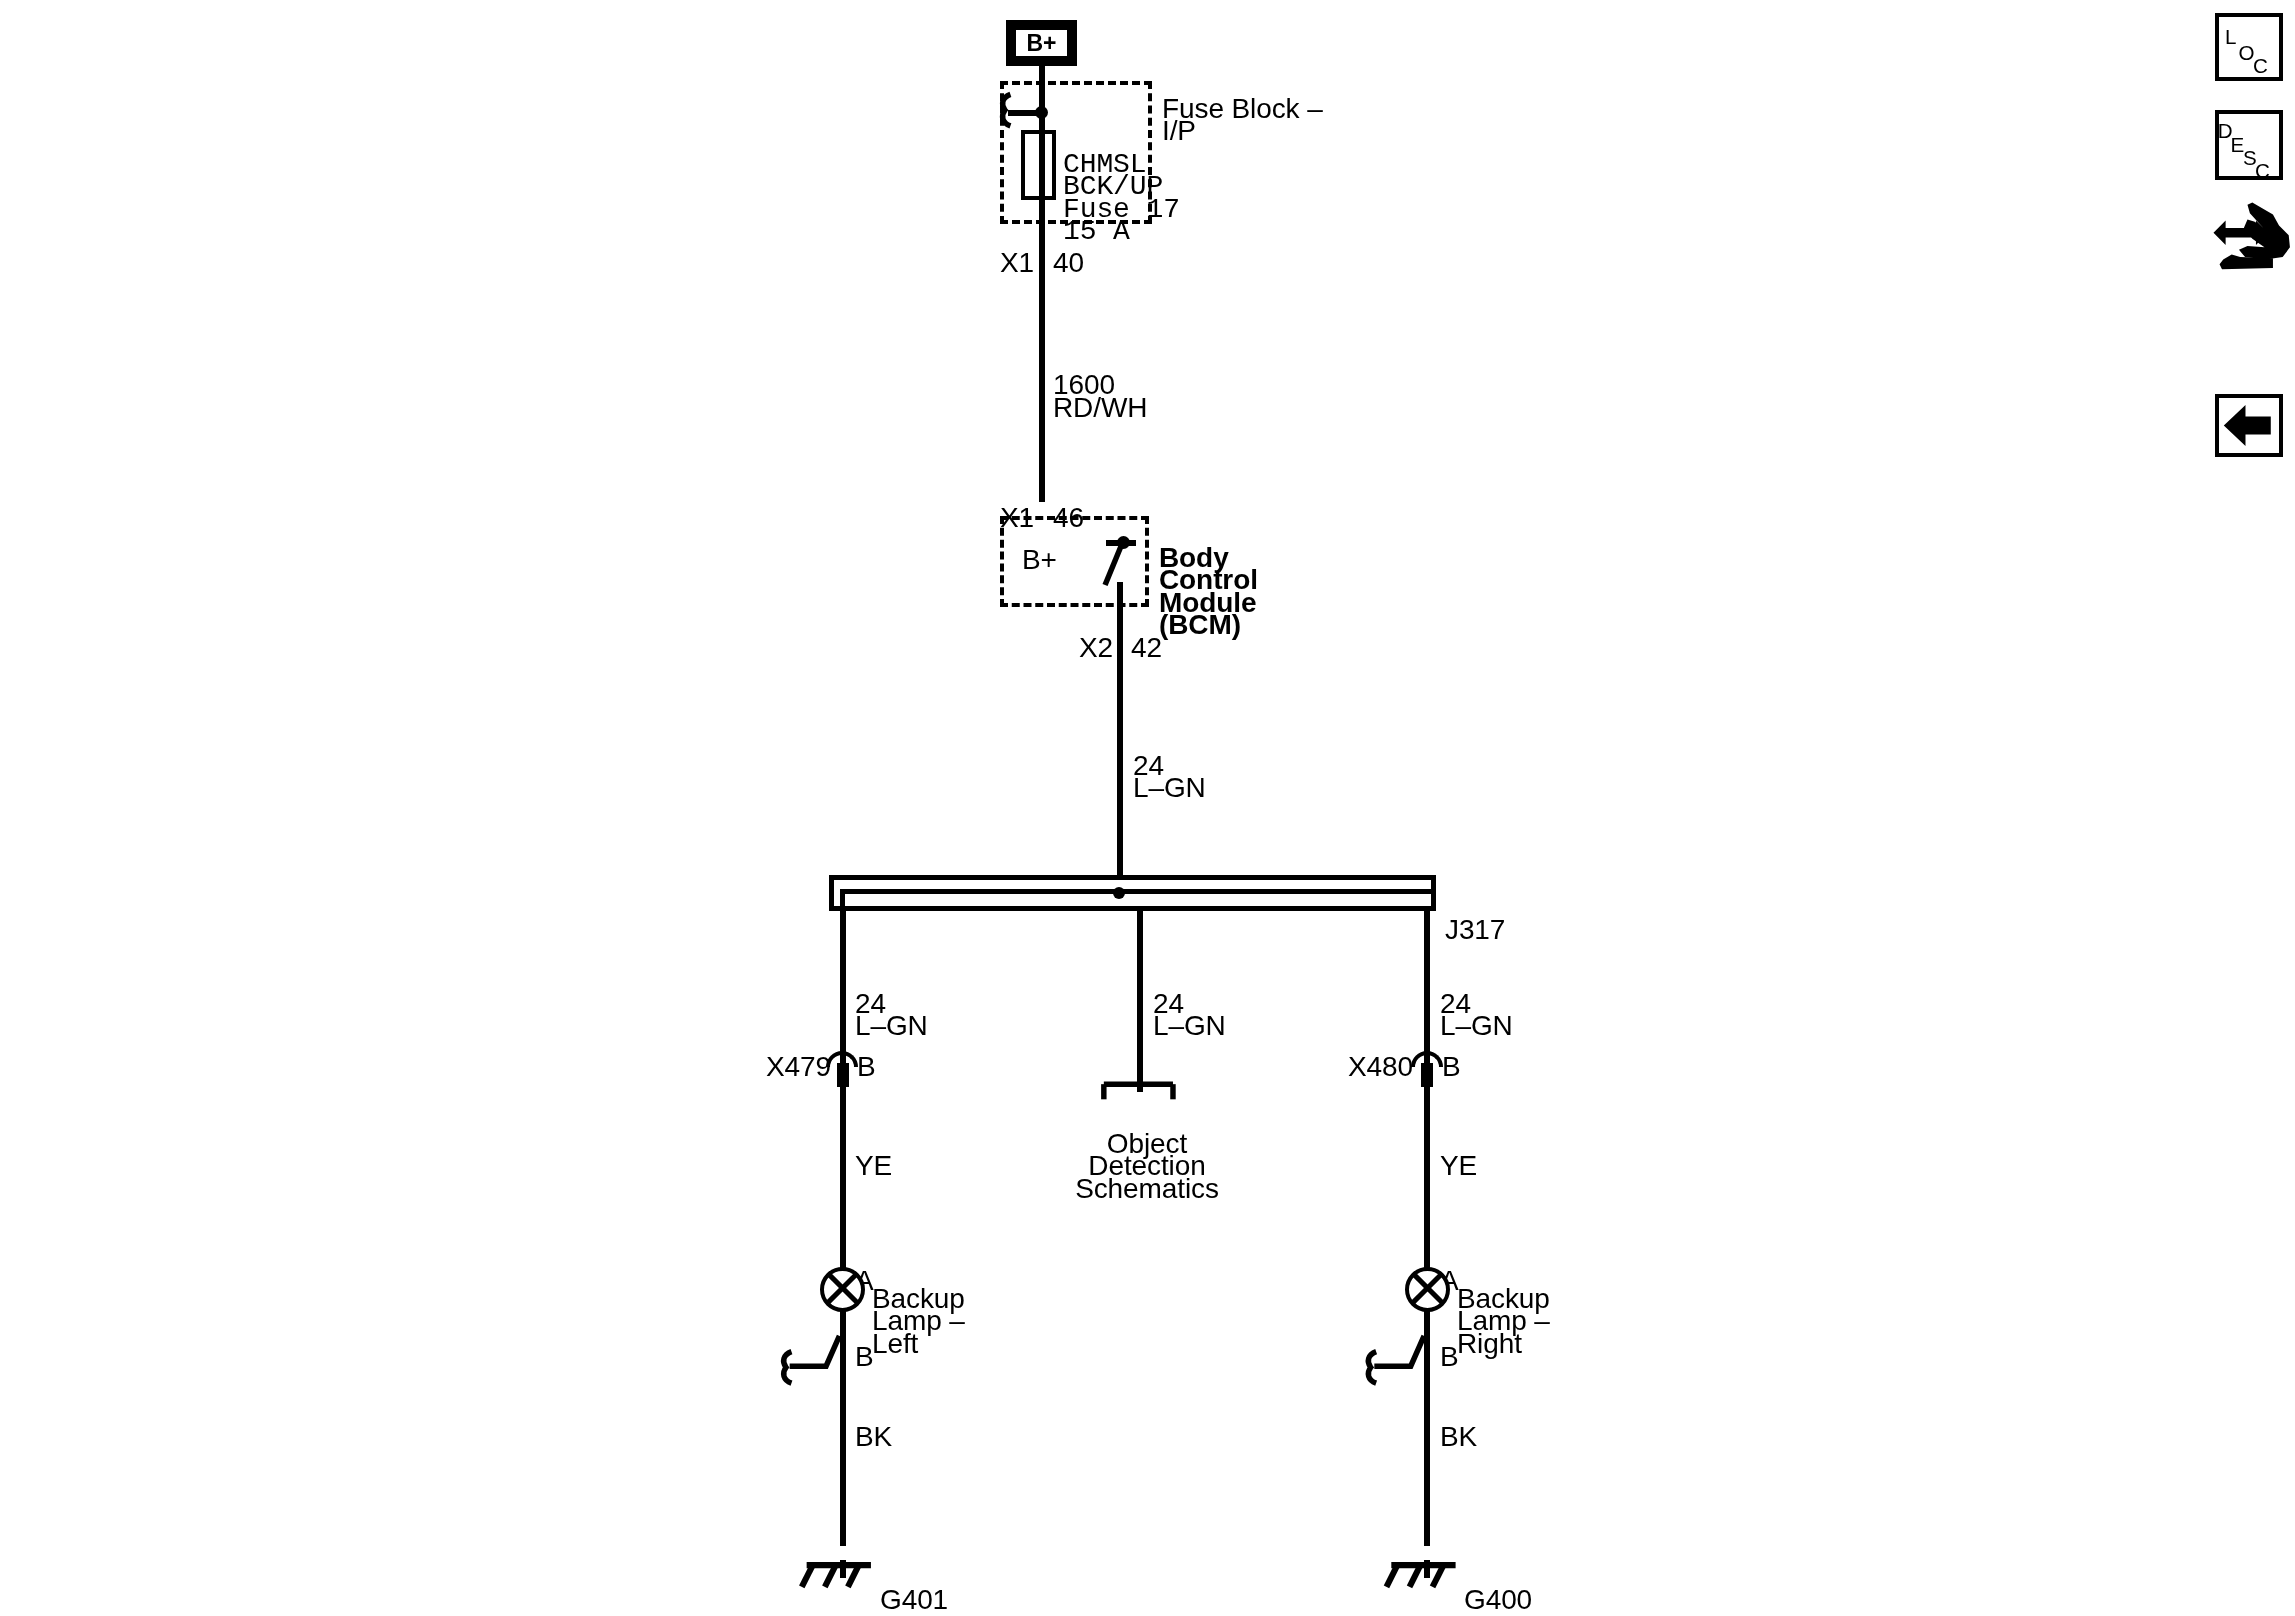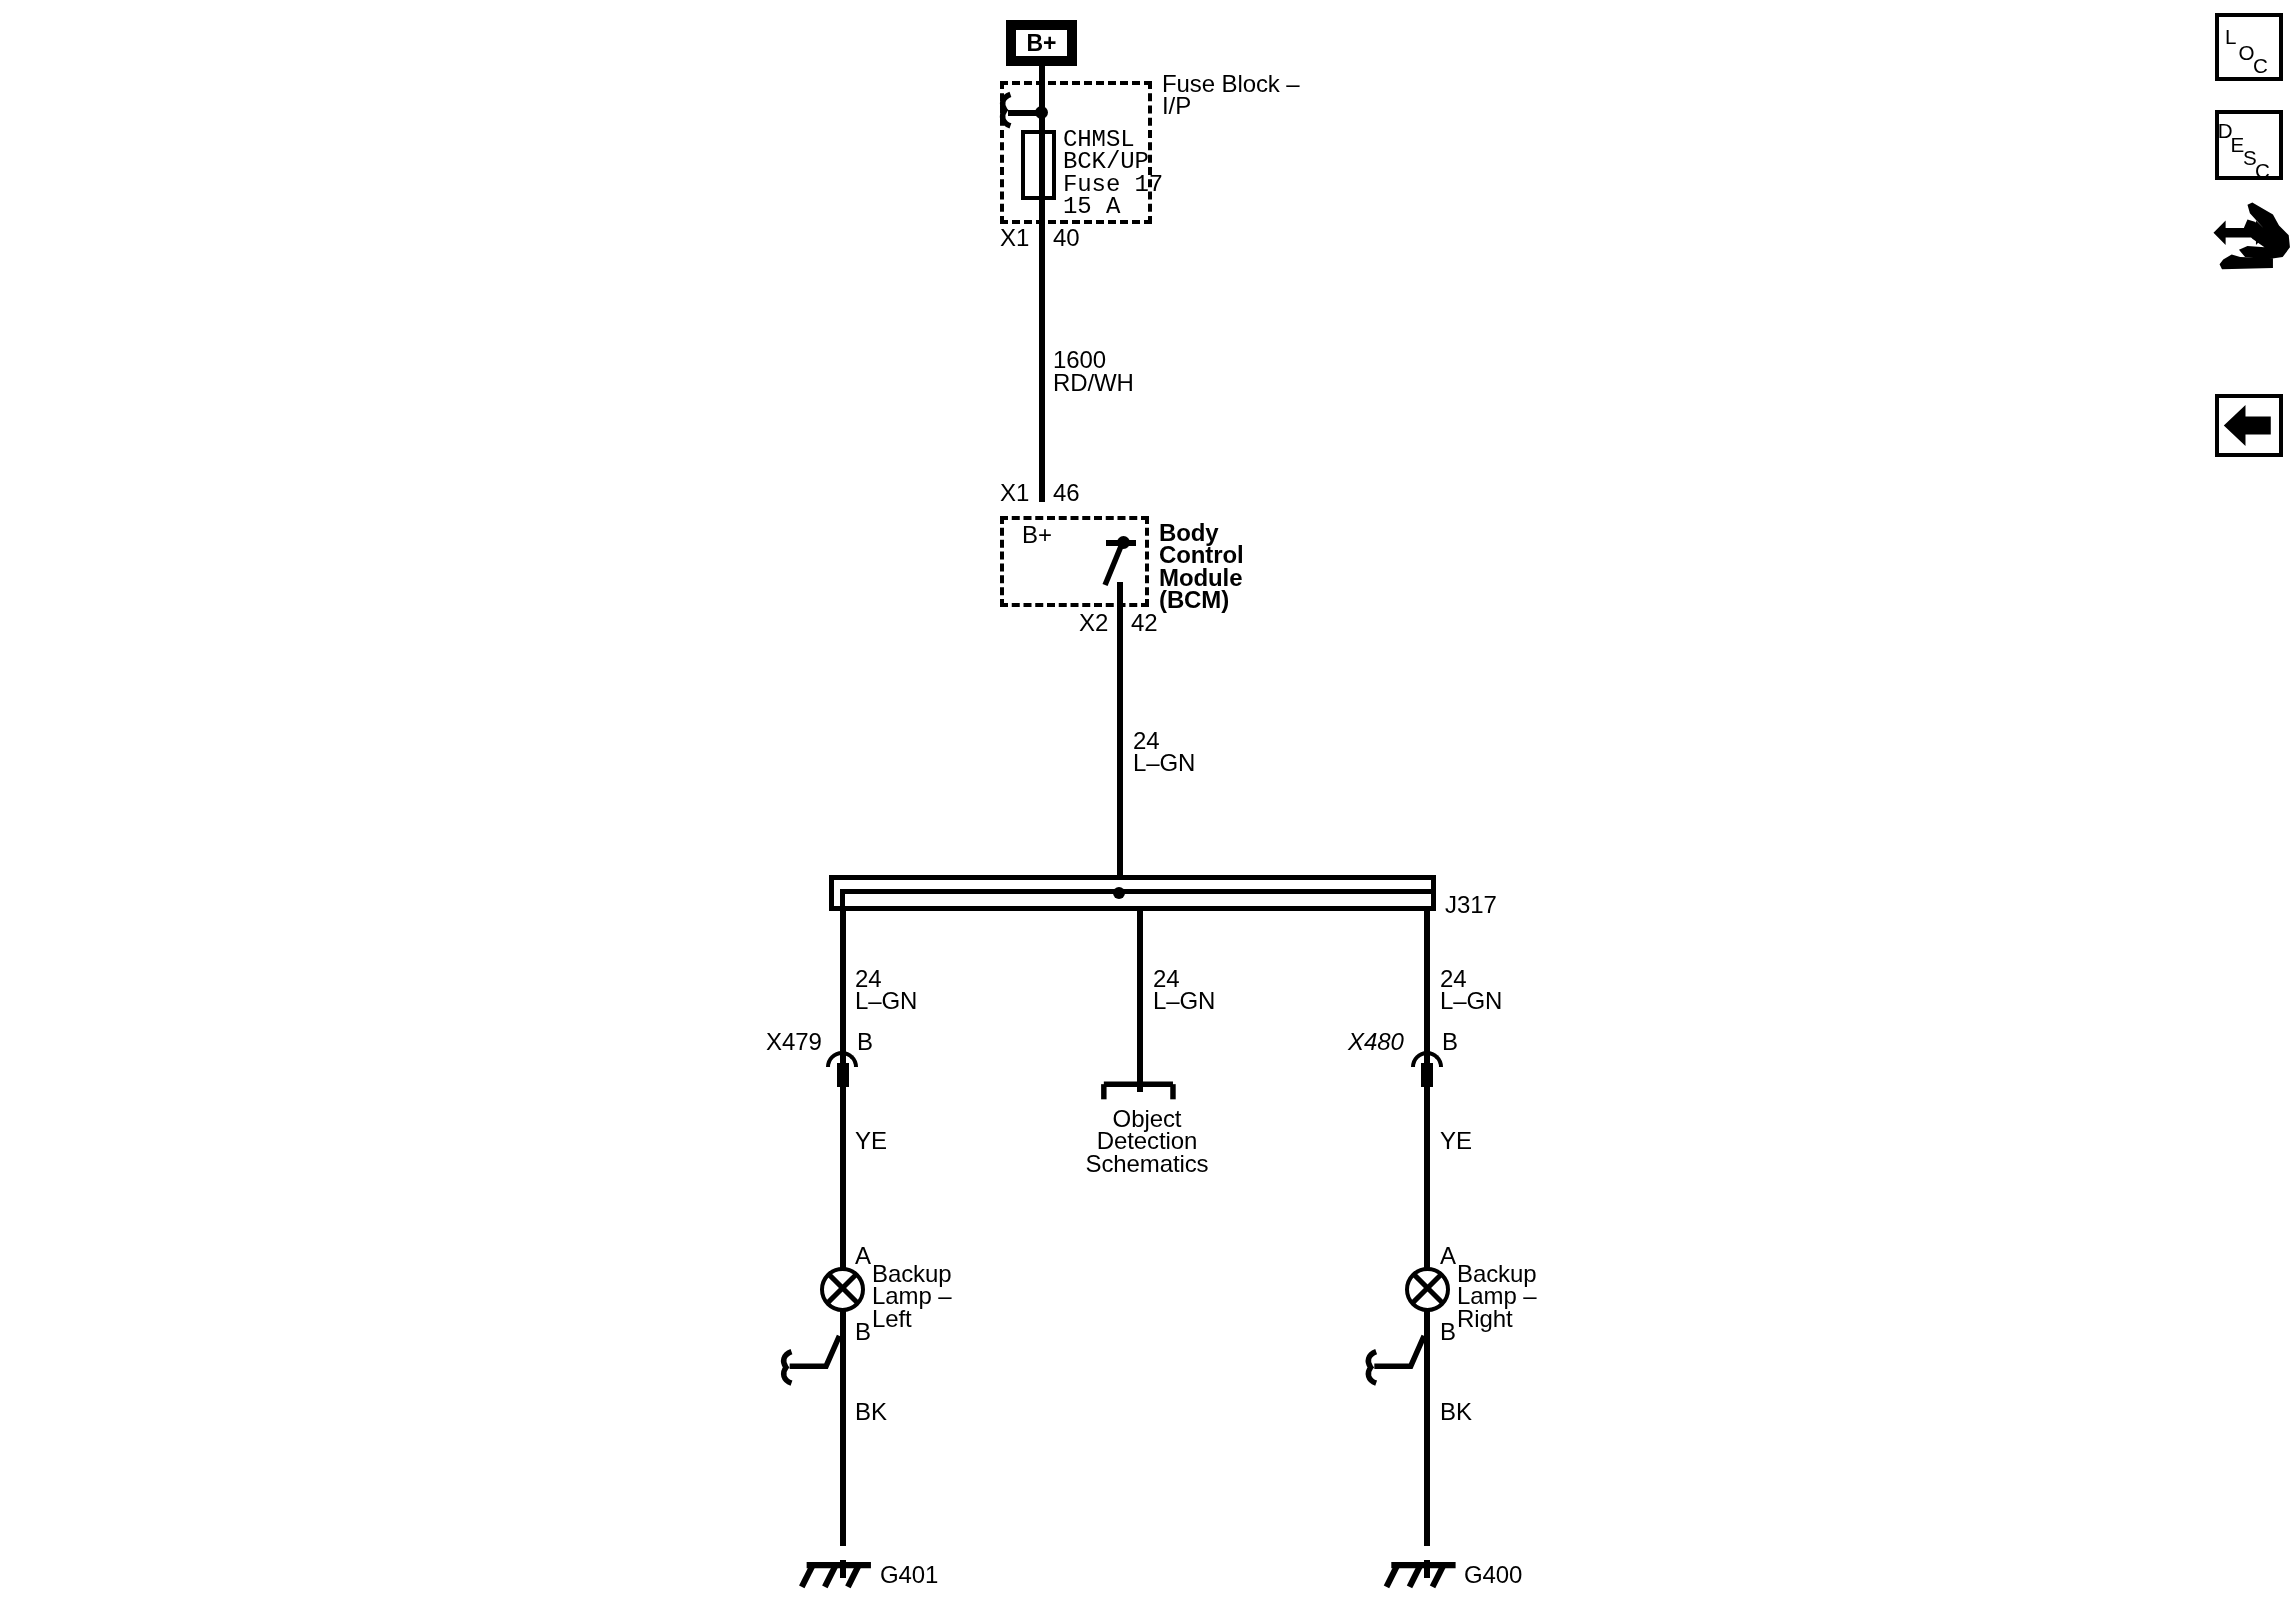--- a/index.html
+++ b/index.html
@@ -24,24 +24,25 @@
     background: #000;
     width: 5.5px;
   }
   .wire-h {
     position: absolute;
     background: #000;
     height: 5.5px;
   }
   .lbl {
     position: absolute;
-    font-size: 24px;
+    font-size: 28px;
     line-height: 22.4px;
     white-space: pre;
     letter-spacing: -0.1px;
+    margin-top: 25px;
   }
   .dash-box {
     position: absolute;
     border: 4.2px dashed #000;
     box-sizing: border-box;
   }
   
   .bplus-box {
     position: absolute;
     border: 10.3px solid #000;
@@ -251,21 +252,21 @@
     <path d="M1934 1787 L1934 1812" stroke="#000" stroke-width="9" fill="none"></path>
   </svg>
   <div class="lbl" style="left:1068px; top:1108px; width:158px; text-align:center;"><span>Object
 Detection
 Schematics</span></div>
 
   <div class="wire-v" style="left:1424px; top:910px; height:165px;"></div>
   <div class="lbl" style="left:1440px; top:968px;"><span>24</span></div>
   <div class="lbl" style="left:1440px; top:990px;"><span>L–GN</span></div>
 
-  <div class="lbl" style="left:1348px; top:1031px;font-style:italic;"><span>X480</span></div>
+  <div class="lbl" style="left:1348px; top:1031px;"><span>X480</span></div>
   <div class="lbl" style="left:1442px; top:1031px;"><span>B</span></div>
   <div class="conn-arc" style="left:1411px; top:1051px;"></div>
   <div class="conn-pin" style="left:1421px; top:1063px;"></div>
 
   <div class="wire-v" style="left:1424px; top:1085px; height:186px;"></div>
   <div class="lbl" style="left:1440px; top:1130px;"><span>YE</span></div>
 
   <div class="lbl" style="left:1440px; top:1245px;"><span>A</span></div>
   <div class="lamp" style="left:1405px; top:1267px;"></div>
   <div class="lbl" style="left:1457px; top:1263px; width:140px;"><span>Backup

